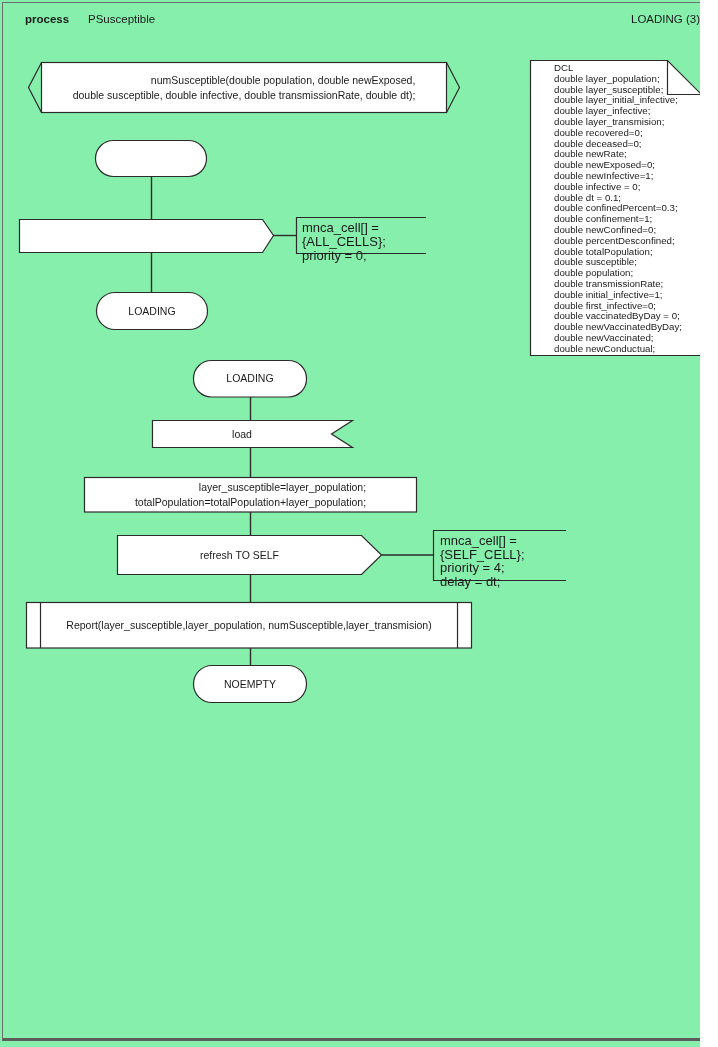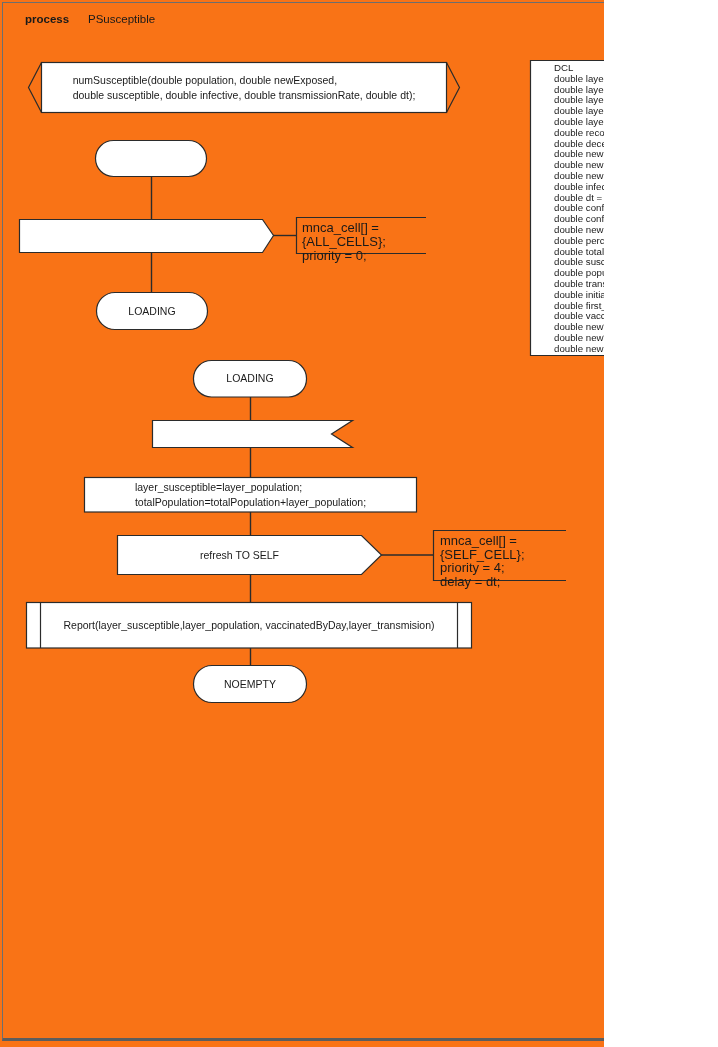--- a/index.html
+++ b/index.html
@@ -1,27 +1,27 @@
 <!DOCTYPE html>
 <html><head>
 <meta charset="utf-8">
 <style>
   html,body { margin:0; padding:0; background:#ffffff; }
   #screen {
-    position:relative; width:604px; height:1047px; background:#f97316;
-    font-family:"Liberation Sans", sans-serif; color:#1a1a1a; overflow:hidden;
+    position:relative; width:692px; height:1047px; background:#86efac;
+    font-family:"Liberation Sans", sans-serif; color:#1a1a1a; overflow:hidden;padding-left:8px;
   }
   .page-border {
     position:absolute; left:2px; top:2px; width:711px; height:1039px;
     border:1px solid #6e6e6e; border-right-width:2px; border-bottom:3px solid #5d5d5d;
     box-sizing:border-box; pointer-events:none;
   }
   svg.canvas { position:absolute; left:0; top:0; }
   .t { position:absolute; white-space:pre-line; }
-  .ctr { display:flex; align-items:center; justify-content:center; text-align:left; }
+  .ctr { display:flex; align-items:center; justify-content:center; text-align:right; }
   .lbl { font-size:10.5px; line-height:15px; }
   .hdr { font-size:11.5px; top:13px; }
   .bold { font-weight:bold; }
   .small { font-size:13px; line-height:14px; }
   .dcl { font-size:9.7px; line-height:10.8px; }
 </style>
 </head>
 <body>
 
 <div id="screen">
@@ -105,22 +105,23 @@
 double newVaccinatedByDay;
 double newVaccinated;
 double newConductual;</div>
 
   <div class="t lbl ctr" style="left:95px;top:140px;width:112px;height:36px;"></div>
   <div class="t small" style="left:302px;top:221px;width:130px;">mnca_cell[] = {ALL_CELLS};
 priority = 0;</div>
   <div class="t lbl ctr" style="left:96px;top:292px;width:112px;height:38px;">LOADING</div>
 
   <div class="t lbl ctr" style="left:193px;top:360px;width:114px;height:37px;">LOADING</div>
+  <div class="t lbl ctr" style="left:152px;top:420px;width:180px;height:28px;">load</div>
   <div class="t lbl ctr" style="left:84px;top:477px;width:333px;height:35px;">layer_susceptible=layer_population;
 totalPopulation=totalPopulation+layer_population;</div>
   <div class="t lbl ctr" style="left:117px;top:535px;width:245px;height:40px;">refresh TO SELF</div>
   <div class="t small" style="left:440px;top:534px;width:130px;line-height:13.5px;">mnca_cell[] = {SELF_CELL};
 priority = 4;
 delay = dt;</div>
-  <div class="t lbl ctr" style="left:40px;top:602px;width:418px;height:46px;">Report(layer_susceptible,layer_population, vaccinatedByDay,layer_transmision)</div>
+  <div class="t lbl ctr" style="left:40px;top:602px;width:418px;height:46px;">Report(layer_susceptible,layer_population, numSusceptible,layer_transmision)</div>
   <div class="t lbl ctr" style="left:193px;top:665px;width:114px;height:38px;">NOEMPTY</div>
 
 </div>
 
 </body></html>

